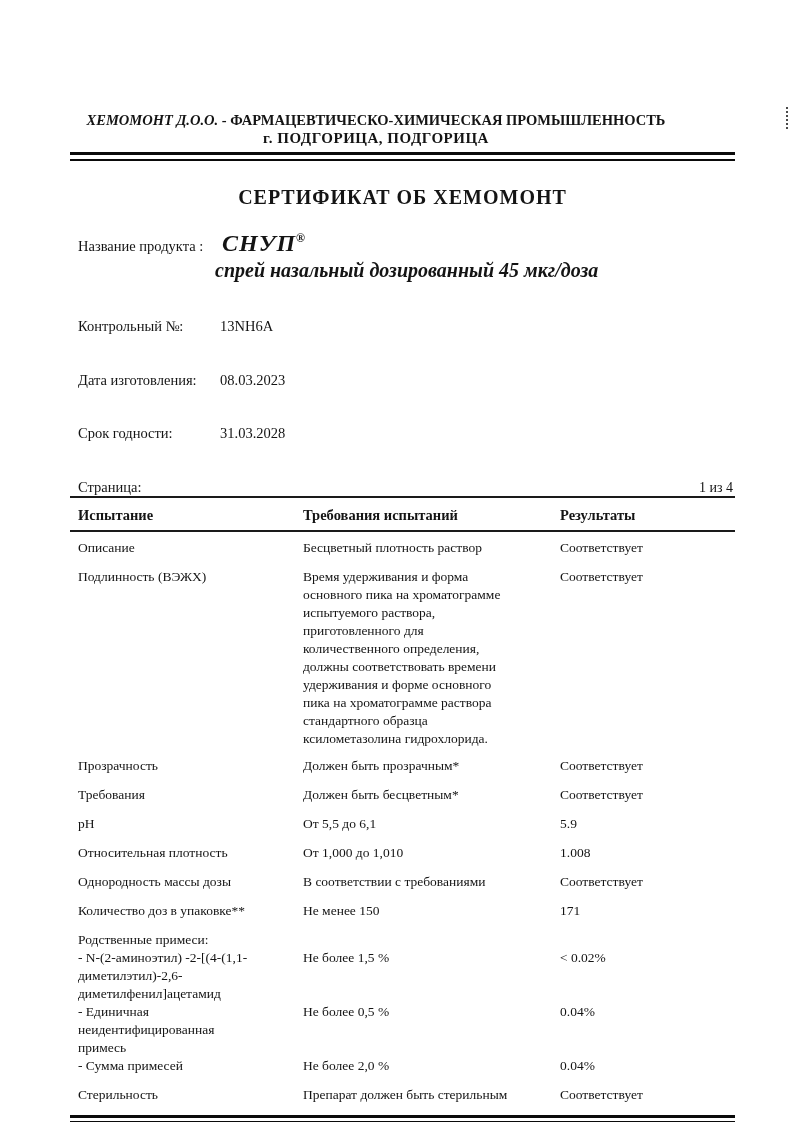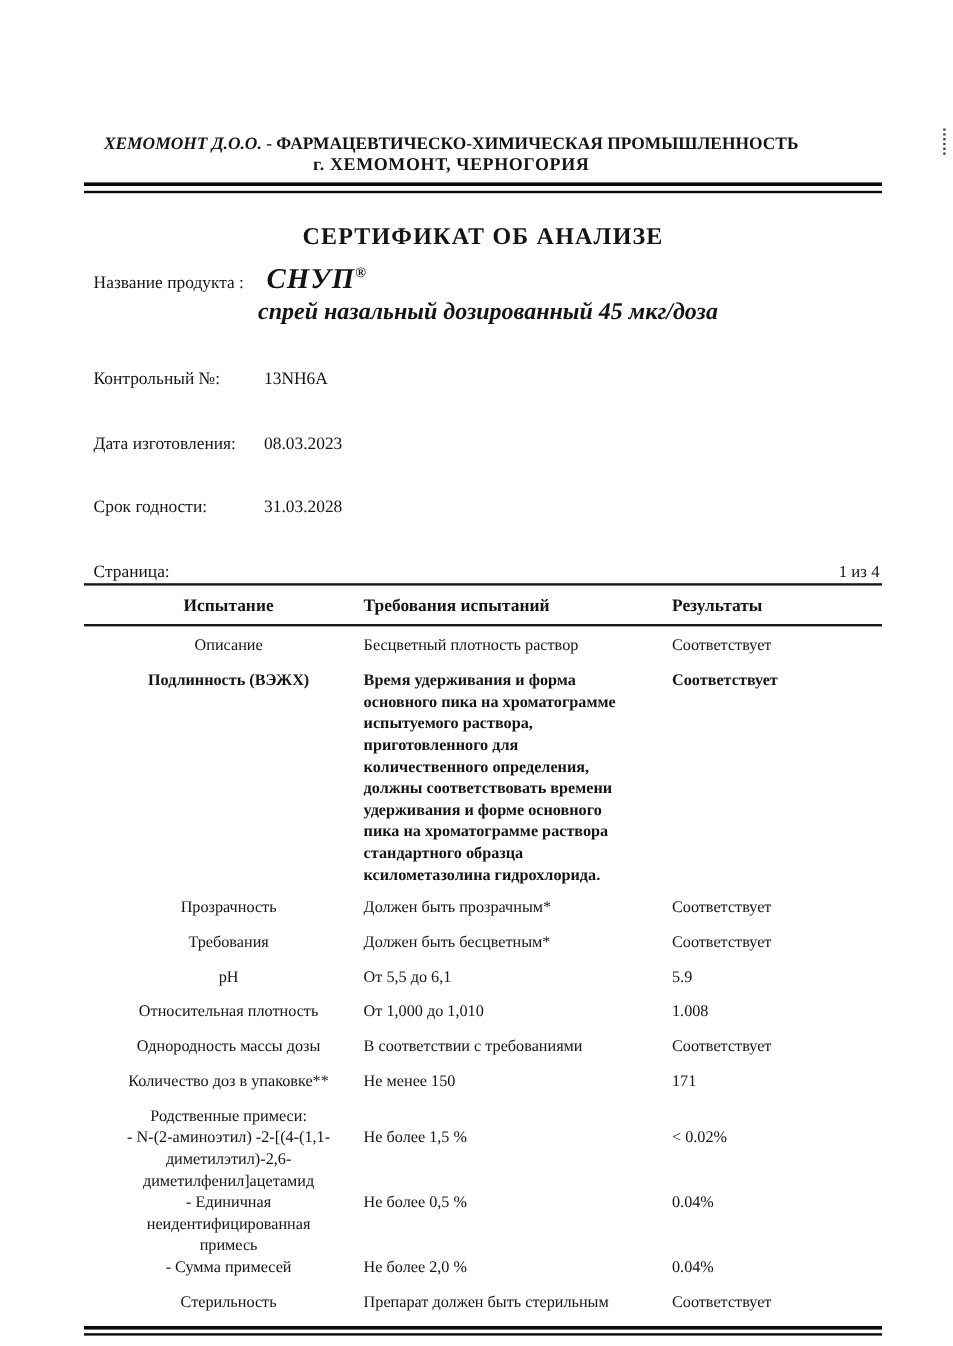--- a/index.html
+++ b/index.html
@@ -27,21 +27,21 @@
   .rule-double .bar2 { height: 2px; background: #0a0a0a; margin-top: 4px; }
   .rule-thin { height: 2px; background: #1a1a1a; }
 
   
   .doc-title {
     margin-top: 25px; text-align: center;
     font-size: 20px; font-weight: bold; letter-spacing: 1px;
   }
 
   
-  .product { margin-top: 11px; padding-left: 8px; }
+  .product { margin-top: 21px; padding-left: 8px; }
   .product-top { display: flex; align-items: baseline; }
   .product-label { font-size: 14.5px; width: 144px; flex: 0 0 144px; }
   .product-name { font-size: 24px; font-weight: bold; font-style: italic; letter-spacing: 1px; text-align: right; }
   .product-name sup { font-size: 12px; font-weight: bold; vertical-align: super; }
   .product-subtitle {
     margin-left: 137px; margin-top: 2px;
     font-size: 20px; font-weight: bold; font-style: italic;
   }
 
   
@@ -51,29 +51,29 @@
   .info-value { }
   .info-row.page-row { justify-content: space-between; padding-right: 2px; }
   .page-indicator { font-size: 14px; }
 
   
   .table { margin-top: 0; }
   .thead {
     display: flex; font-weight: bold; font-size: 14.5px;
     padding: 9px 0 6px 8px; border-bottom: 2px solid #1a1a1a;
   }
-  .c1 { width: 225px; flex: 0 0 225px; text-align: center; }
+  .c1 { width: 225px; flex: 0 0 225px; }
   .c2 { width: 257px; flex: 0 0 257px; }
   .c3 { flex: 1 1 auto; }
   .tbody { margin-top: 7px; font-size: 13.5px; }
   .trow { display: flex; align-items: flex-start; padding-left: 8px; line-height: 18px; }
   .trow .cell { white-space: pre-line; }
   .trow.normal { margin-bottom: 11px; }
   .trow.tight  { margin-bottom: 0; }
-  .trow.large  { margin-bottom: 9px; font-weight: bold; }
+  .trow.large  { margin-bottom: 9px; }
 
   .rule-double-bottom { margin-top: 1px; }
   .rule-double-bottom .bar1 { height: 3px; background: #0a0a0a; }
   .rule-double-bottom .bar2 { height: 2px; background: #0a0a0a; margin-top: 3px; }
 
   
   .scan-artifact {
     position: absolute; left: 786px; top: 107px; height: 22px; width: 0;
     border-left: 2px dotted #4a4a4a;
   }
@@ -83,29 +83,29 @@
 
 <div class="page">
   <div class="scan-artifact"></div>
 
   <div class="content">
 
     <div class="company">
       <div class="company-line1">
         <span class="it">ХЕМОМОНТ Д.О.О.</span><span> - ФАРМАЦЕВТИЧЕСКО-ХИМИЧЕСКАЯ ПРОМЫШЛЕННОСТЬ</span>
       </div>
-      <div class="company-line2">г. ХЕМОМОНТ, ЧЕРНОГОРИЯ</div>
+      <div class="company-line2">г. ПОДГОРИЦА, ПОДГОРИЦА</div>
     </div>
 
     <div class="rule-double">
       <div class="bar1"></div>
       <div class="bar2"></div>
     </div>
 
-    <div class="doc-title">СЕРТИФИКАТ ОБ АНАЛИЗЕ</div>
+    <div class="doc-title">СЕРТИФИКАТ ОБ ХЕМОМОНТ</div>
 
     <div class="product">
       <div class="product-top">
         <span class="product-label">Название продукта :</span>
         <span class="product-name"><span>СНУП</span><sup>®</sup></span>
       </div>
       <div class="product-subtitle">спрей назальный дозированный 45 мкг/доза</div>
     </div>
 
     <div class="info">

